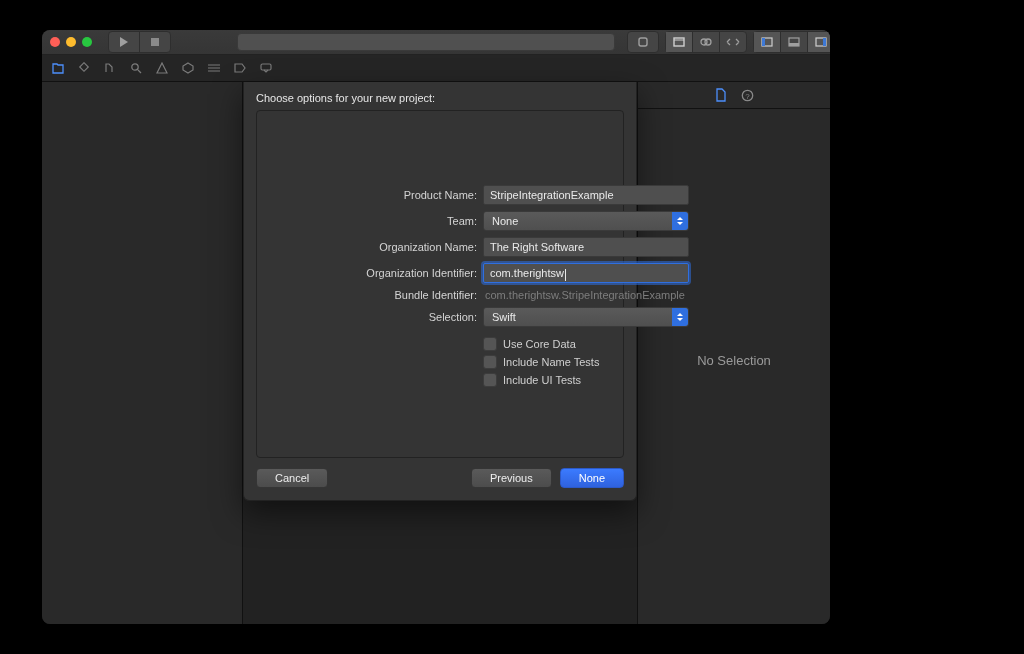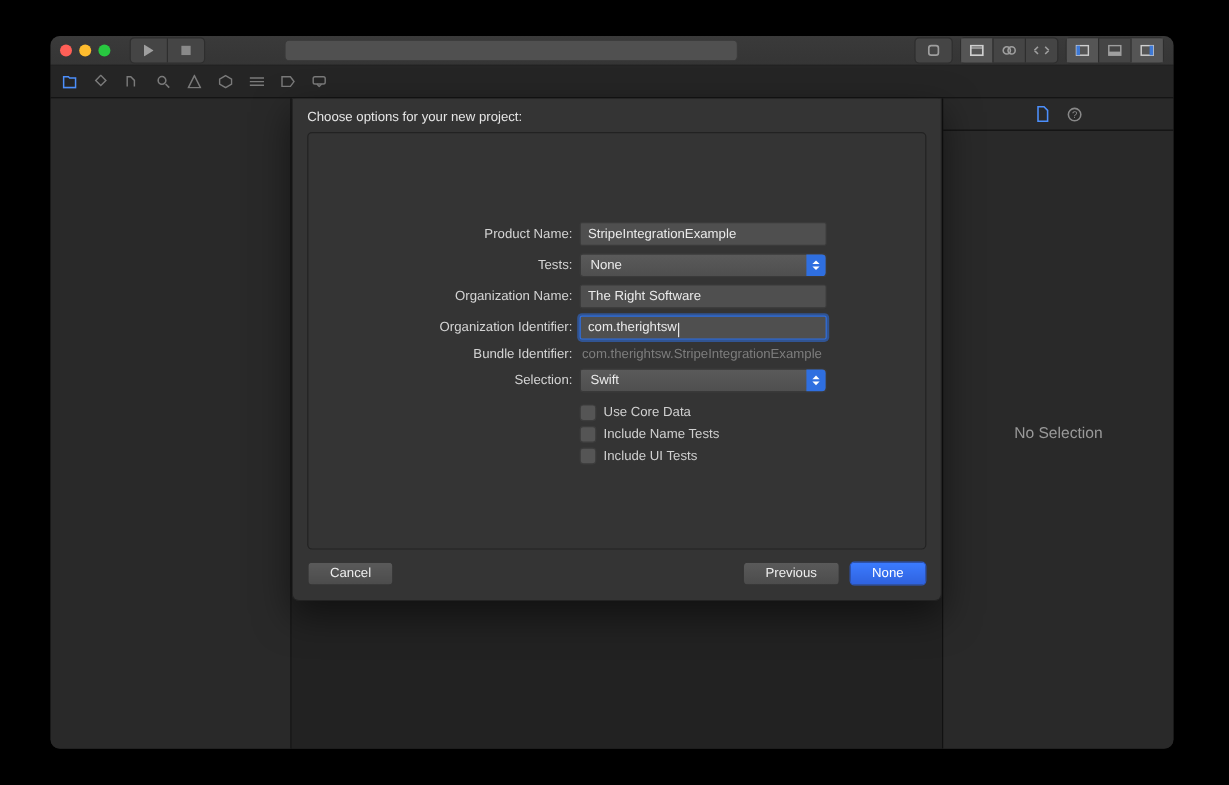--- a/index.html
+++ b/index.html
@@ -10,21 +10,21 @@
     font-size: 11px;
     color: #d0d0d0;
     width: 1024px;
     height: 654px;
     overflow: hidden;
   }
   .window {
     position: absolute;
     left: 42px;
     top: 30px;
-    width: 936px;
+    width: 788px;
     height: 594px;
     background: #1f1f1f;
     border-radius: 8px;
     box-shadow: 0 18px 40px rgba(0,0,0,0.6);
     display: flex;
     flex-direction: column;
     overflow: hidden;
   }
   
   .titlebar {
@@ -384,21 +384,21 @@
       <div class="sheet">
         <div class="sheet-title">Choose options for your new project:</div>
         <div class="sheet-inner">
           <div class="form">
 
             <label>Product Name:</label>
             <div class="tfield">
               <span>StripeIntegrationExample</span>
             </div>
 
-            <label>Tests:</label>
+            <label>Team:</label>
             <div class="popup">
               <span>None</span>
               <div class="arrows"></div>
             </div>
 
             <label>Organization Name:</label>
             <div class="tfield">
               <span>The Right Software</span>
             </div>
 

